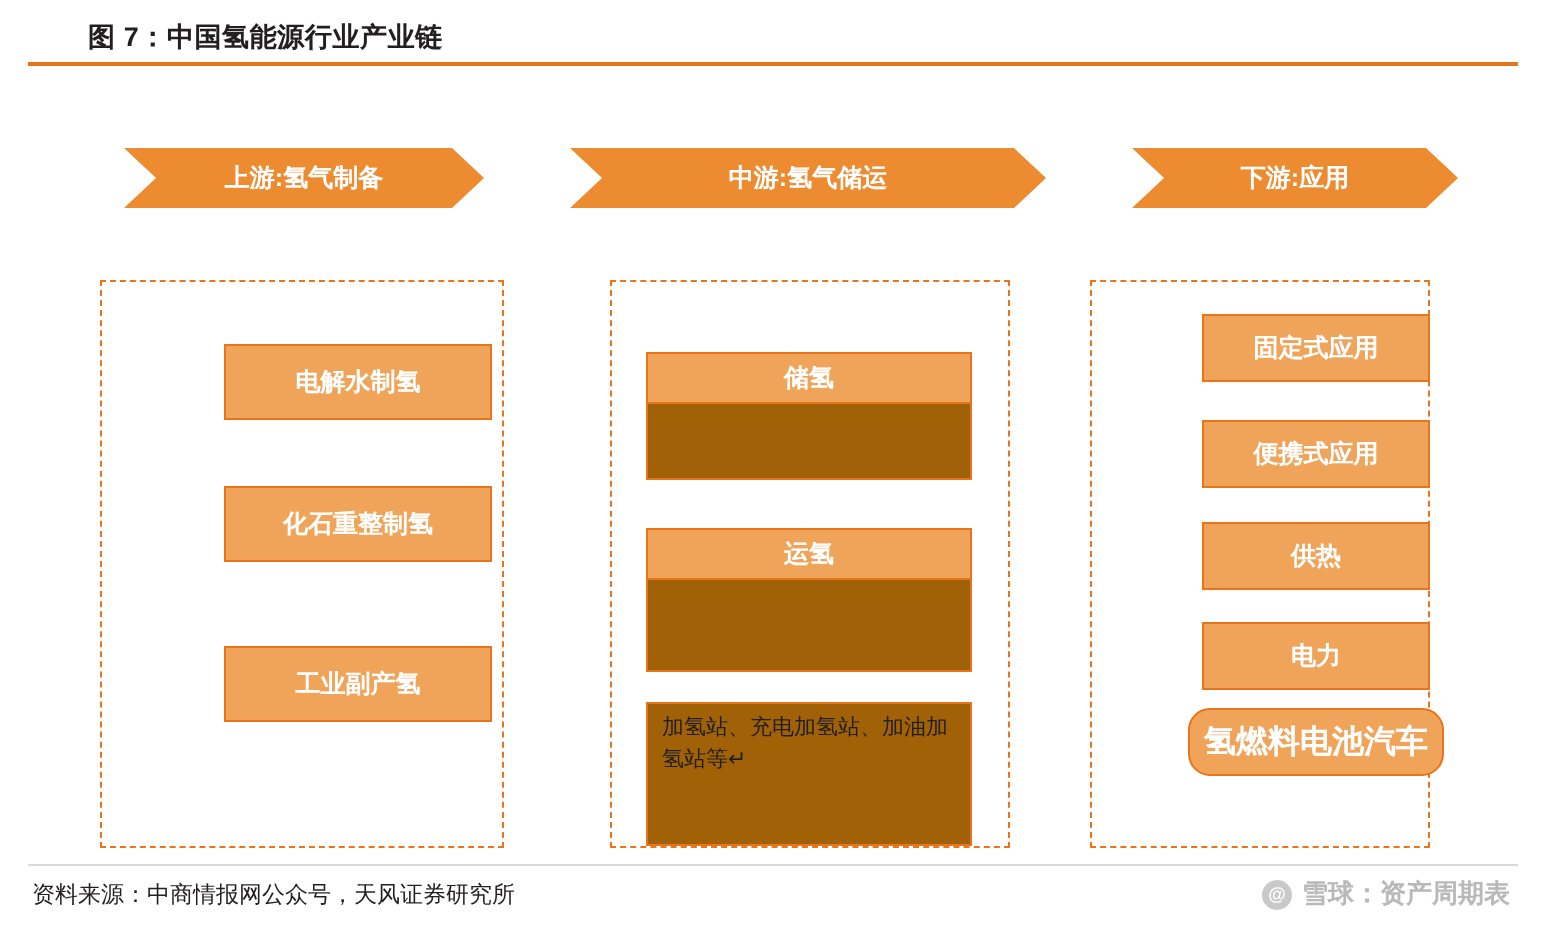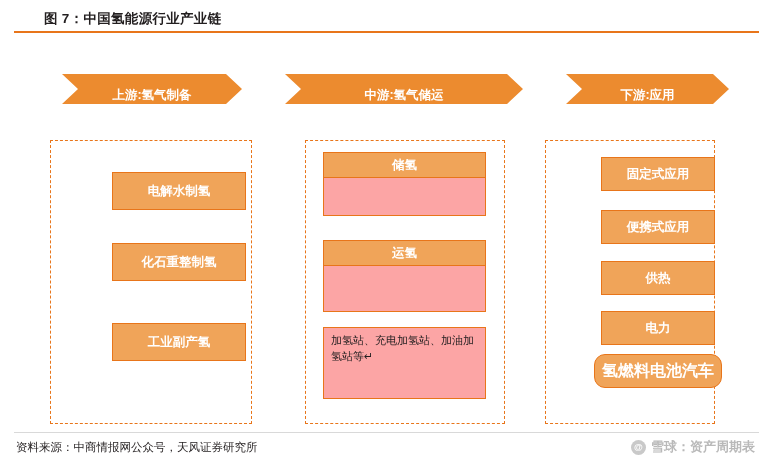--- a/index.html
+++ b/index.html
@@ -33,38 +33,38 @@
     position:absolute;right:18px;top:438px;display:flex;align-items:center;gap:5px;
     color:#b9b9b9;font-size:13px;font-weight:bold;
   }
   .wm-circle{
     width:15px;height:15px;border-radius:50%;background:#c9c9c9;color:#fff;
     font-size:9px;display:flex;align-items:center;justify-content:center;font-weight:bold;
   }
   
   .chev{
     position:absolute;height:30px;background:#ec8b2f;color:#ffffff;
-    display:flex;align-items:flex-end;justify-content:center;
+    display:flex;align-items:center;justify-content:center;
     font-size:12.5px;font-weight:bold;
     clip-path:polygon(0 0, calc(100% - 16px) 0, 100% 50%, calc(100% - 16px) 100%, 0 100%, 16px 50%);
   }
   
   .col-box{
     position:absolute;border:1.5px dashed #e8751a;background:#ffffff;
   }
   
   .obox{
     position:absolute;background:#f0a459;border:1px solid #e8751a;
     color:#ffffff;font-weight:bold;font-size:12.5px;
     display:flex;align-items:center;justify-content:center;text-align:center;margin-left:28px;
   }
   .obox.sm{font-size:16px;border-radius:11px;}
   
   .card{
-    position:absolute;border:1px solid #e8751a;background:#fca5a5;
+    position:absolute;border:1px solid #e8751a;background:#a16207;margin-top:24px;
   }
   .card-head{
     background:#f0a459;color:#ffffff;font-weight:bold;font-size:12.5px;
     height:24px;display:flex;align-items:center;justify-content:center;
     border-bottom:1px solid #e8751a;
   }
   .card-body{
     font-size:11px;color:#231f20;line-height:1.45;padding:5px 7px 6px 7px;
   }
 </style>

